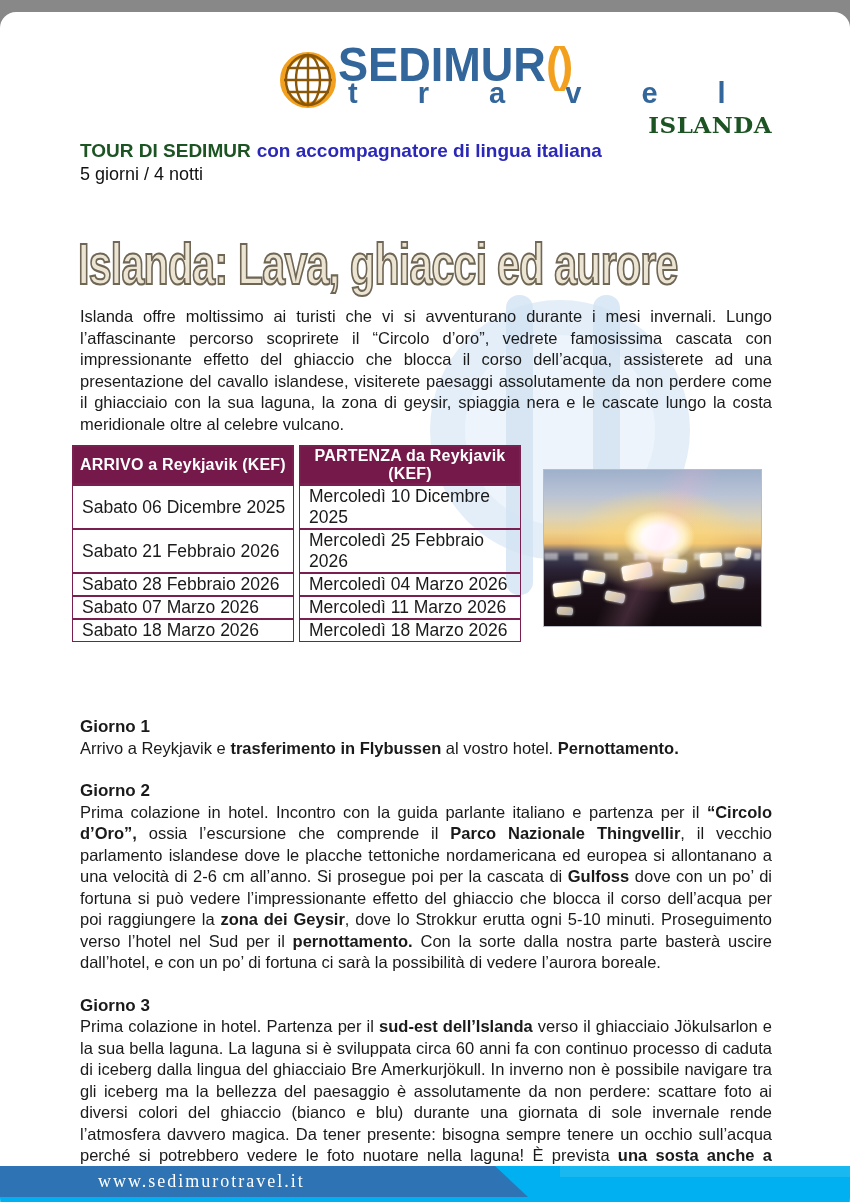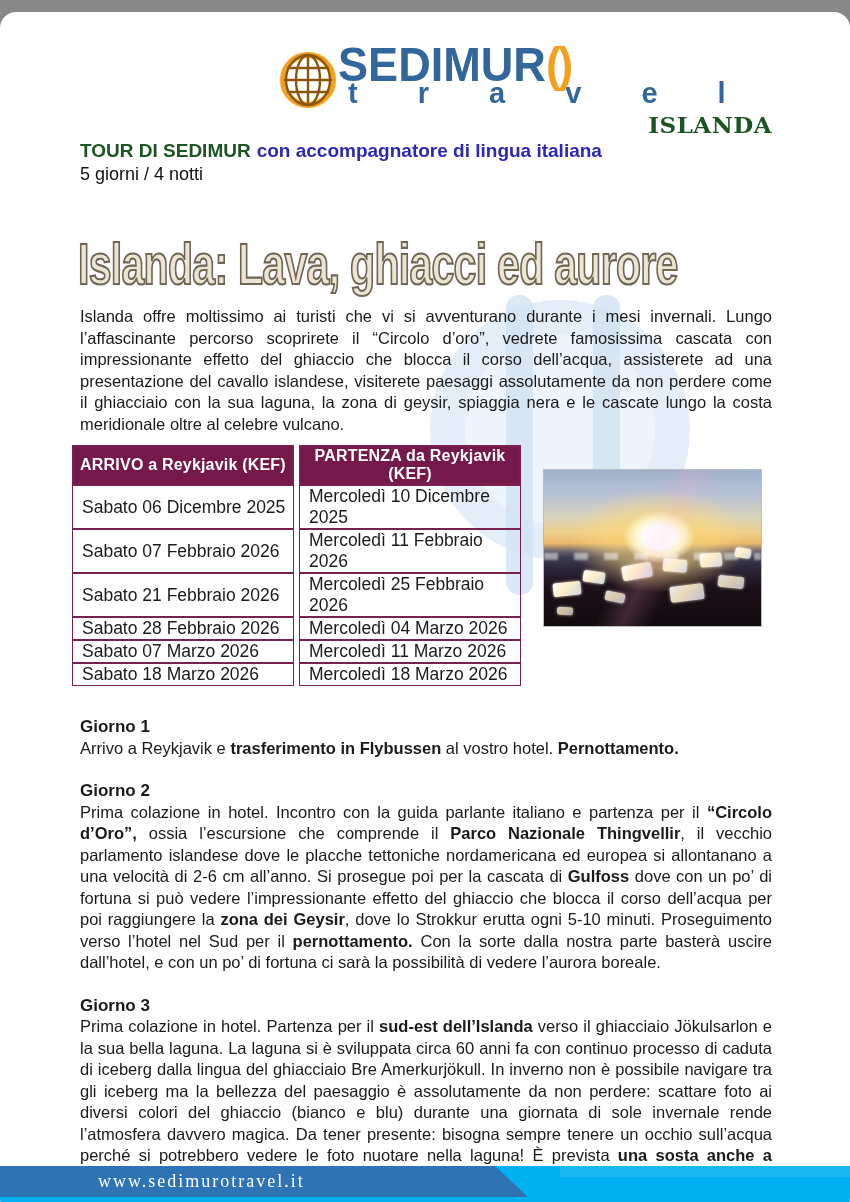--- a/index.html
+++ b/index.html
@@ -127,24 +127,20 @@
         <th>ARRIVO a Reykjavik (KEF)</th>
         <th>PARTENZA da Reykjavik (KEF)</th>
       </tr>
     </thead>
     <tbody>
         <tr>
           <td>Sabato 06 Dicembre 2025</td>
           <td>Mercoledì 10 Dicembre 2025</td>
         </tr>
         <tr>
-          <td>Sabato 07 Febbraio 2026</td>
-          <td>Mercoledì 11 Febbraio 2026</td>
-        </tr>
-        <tr>
           <td>Sabato 21 Febbraio 2026</td>
           <td>Mercoledì 25 Febbraio 2026</td>
         </tr>
         <tr>
           <td>Sabato 28 Febbraio 2026</td>
           <td>Mercoledì 04 Marzo 2026</td>
         </tr>
         <tr>
           <td>Sabato 07 Marzo 2026</td>
           <td>Mercoledì 11 Marzo 2026</td>

